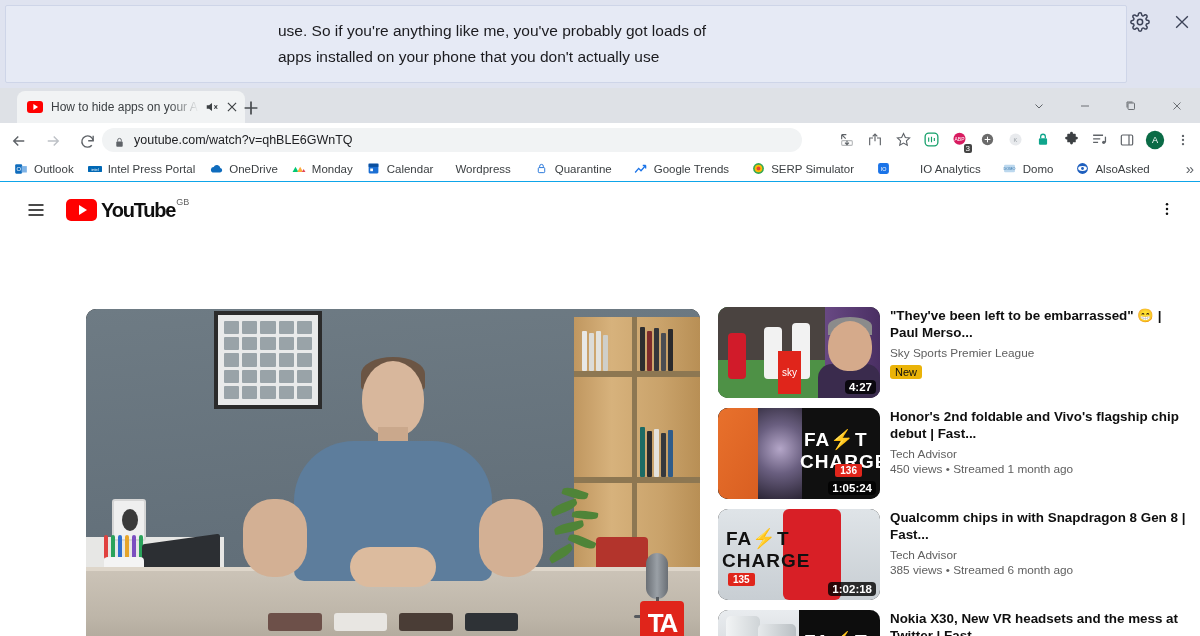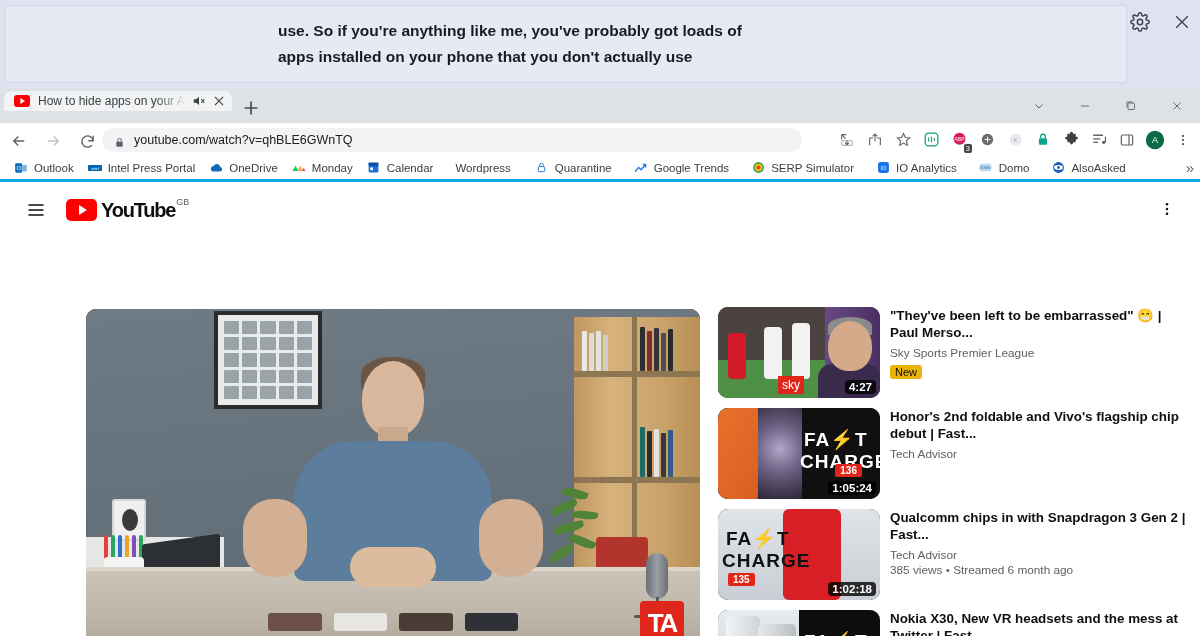--- a/index.html
+++ b/index.html
@@ -8,21 +8,21 @@
     font-family: "Liberation Sans", sans-serif;
     background: #ffffff;
     overflow: hidden;
   }
 
   
   .caption-overlay {
     position: absolute; left: 0; top: 0;
     width: 1200px; height: 88px;
     background: #dfe3f0;
-    display: flex; align-items: flex-start; font-weight: bold;
+    display: flex; align-items: flex-start;
   }
   .caption-panel {
     position: absolute; left: 5px; top: 5px;
     width: 1122px; height: 78px;
     background: #e6eaf5;
     border: 1px solid #ced5e8;
     border-radius: 2px;
   }
   .caption-text {
     position: absolute;
@@ -37,22 +37,22 @@
     display: flex; gap: 22px; align-items: center;
   }
   .cap-icon { width: 20px; height: 20px; color: #3c4257; cursor: pointer; }
 
   
   .tabstrip {
     position: absolute; left: 0; top: 88px; width: 1200px; height: 35px;
     background: #dee1e6;
   }
   .tab {
-    position: absolute; left: 4px; top: 3px;
-    width: 228px; height: 20px;
+    position: absolute; left: 17px; top: 3px;
+    width: 228px; height: 32px;
     background: #f1f3f4; border-radius: 8px 8px 0 0;
     display: flex; align-items: center; padding: 0 6px 0 10px;
   }
   .tab-fav { width: 16px; height: 16px; flex: 0 0 16px; margin-right: 8px; }
   .tab-title {
     flex: 1; font-size: 12px; color: #3c4043;
     white-space: nowrap; overflow: hidden;
     -webkit-mask-image: linear-gradient(to right, #000 80%, transparent 100%);
     mask-image: linear-gradient(to right, #000 80%, transparent 100%);
   }
@@ -86,21 +86,21 @@
   .tb-right {
     position: absolute; right: 4px; top: 0; height: 33px;
     display: flex; align-items: center; gap: 2px;
   }
   .tbicon { width: 26px; height: 26px; display:flex; align-items:center; justify-content:center; color:#5f6368; position: relative;}
 
   
   .bookmarks {
     position: absolute; left: 0; top: 156px; width: 1200px; height: 26px;
     background: #ffffff; display: flex; align-items: center; padding-left: 8px;
-    border-bottom: 3px solid #0ea5e9;
+    border-bottom: 1px solid #0ea5e9;
   }
   .bm { display: flex; align-items: center; height: 22px; padding: 0 6px; margin-right: 2px; border-radius: 4px; }
   .bm-ico { width: 14px; height: 14px; margin-right: 6px; flex: 0 0 14px; display:flex; align-items:center; justify-content:center;}
   .bm-lbl { font-size: 11.5px; color: #3c4043; white-space: nowrap; }
   .bm-overflow { position: absolute; right: 6px; font-size: 15px; color: #5f6368; }
 
   
   .yt {
     position: absolute; left: 0; top: 182px; width: 1200px; height: 454px;
     background: #ffffff;
@@ -202,21 +202,21 @@
   
   .th-football { position:absolute; inset:0; background: linear-gradient(90deg,#3d7b3a 0%,#4b8a45 42%, #6b4b86 63%, #4a2f63 100%);}
   .th-football .pitch { position:absolute; left:0; bottom:0; width:66%; height:42%; background:#4e9146;}
   .th-football .crowd { position:absolute; left:0; top:0; width:66%; height:58%; background:#4a4340;}
   .th-football .p1 { position:absolute; left:10px; top:26px; width:18px; height:46px; background:#d11b2a; border-radius:4px;}
   .th-football .p2 { position:absolute; left:46px; top:20px; width:18px; height:52px; background:#f2f2f2; border-radius:4px;}
   .th-football .p3 { position:absolute; left:74px; top:16px; width:18px; height:56px; background:#f2f2f2; border-radius:4px;}
   .th-football .face { position:absolute; right:8px; top:14px; width:44px; height:50px; background:#d5aa8b; border-radius:50% 50% 44% 44%;}
   .th-football .hair { position:absolute; right:8px; top:10px; width:44px; height:18px; background:#8b8b8b; border-radius:50% 50% 0 0;}
   .th-football .suit { position:absolute; right:0px; bottom:0; width:62px; height:34px; background:#3a2b4d; border-radius:14px 14px 0 0;}
-  .th-football .skylogo { position:absolute; left:60px; bottom:4px; background:#e0251b; color:#fff; font-size:12px; padding:2px 4px;}
+  .th-football .skylogo { position:absolute; left:60px; bottom:4px; background:#e0251b; color:#fff; font-size:10px; padding:16px 4px;}
 
   .th-fc { position:absolute; inset:0; background:#101010; }
   .fc-text { position:absolute; color:#fff; font-weight:bold; letter-spacing:1px; line-height:1; }
   .fc-1 { font-size:19px; }
   .fc-2 { font-size:19px; }
   .th-phone-orange { position:absolute; left:0; top:0; width:52%; height:100%; background: linear-gradient(120deg,#e8712c,#d2561c);}
   .th-phone-orange::after{content:""; position:absolute; right:0; top:0; width:52%; height:100%; background:radial-gradient(circle at 50% 45%, #b4a6c8 0%, #6a5f80 45%, #2b2535 100%);}
   .th-phone-red { position:absolute; left:40%; top:0; width:36%; height:100%; background:#d81f26; border-radius:6px;}
   .th-room { position:absolute; inset:0; background: linear-gradient(180deg,#dfe4e8,#c8ced3);}
   .th-nokia { position:absolute; inset:0; background: linear-gradient(180deg,#e9ecef 0%, #c3c8cc 100%);}
@@ -479,21 +479,21 @@
   <div class="bm" style="margin-left:8px;">
     <span class="bm-ico">
         <svg width="13" height="13" viewBox="0 0 24 24">
           <circle cx="12" cy="12" r="10" fill="#34a853"></circle>
           <circle cx="12" cy="12" r="7" fill="#fbbc04"></circle>
           <circle cx="12" cy="12" r="3.5" fill="#ea4335"></circle>
         </svg>
       </span>
     <span class="bm-lbl">SERP Simulator</span>
   </div>
-  <div class="bm" style="margin-left:8px;">
+  <div class="bm" style="margin-left:8px;gap:24px;">
     <span class="bm-ico">
         <svg width="13" height="13" viewBox="0 0 24 24">
           <rect x="2" y="2" width="20" height="20" rx="4" fill="#1a73e8"></rect>
           <text x="12" y="16" font-size="10" fill="#fff" text-anchor="middle" font-family="Liberation Sans">IO</text>
         </svg>
       </span>
     <span class="bm-lbl">IO Analytics</span>
   </div>
   <div class="bm" style="margin-left:8px;">
     <span class="bm-ico">
@@ -683,34 +683,35 @@
             <div class="th-phone-orange"></div>
             <span class="fc-text fc-1" style="left:86px;top:22px;">FA⚡T</span>
             <span class="fc-text fc-2" style="left:82px;top:44px;">CHARGE</span>
             <span class="ep-badge">136</span>
           </div>
           <span class="dur">1:05:24</span>
         </div>
         <div class="rec-meta">
           <div class="rec-title">Honor's 2nd foldable and Vivo's flagship chip debut | Fast...</div>
           <div class="rec-ch">Tech Advisor</div>
+          <div class="rec-stats">450 views  •  Streamed 1 month ago</div>
         </div>
       </div>
 
       <div class="rec">
         <div class="thumb">
           <div class="th-room"></div>
           <div class="th-phone-red"></div>
           <span class="fc-text fc-1" style="left:8px;top:20px;color:#111;">FA⚡T</span>
           <span class="fc-text fc-2" style="left:4px;top:42px;color:#111;">CHARGE</span>
           <span class="ep-badge l">135</span>
           <span class="dur">1:02:18</span>
         </div>
         <div class="rec-meta">
-          <div class="rec-title">Qualcomm chips in with Snapdragon 3 Gen 2 | Fast...</div>
+          <div class="rec-title">Qualcomm chips in with Snapdragon 8 Gen 8 | Fast...</div>
           <div class="rec-ch">Tech Advisor</div>
           <div class="rec-stats">385 views  •  Streamed 6 month ago</div>
         </div>
       </div>
 
       <div class="rec">
         <div class="thumb">
           <div class="th-nokia">
             <div class="dev1"></div>
               <div class="dev2"></div>

